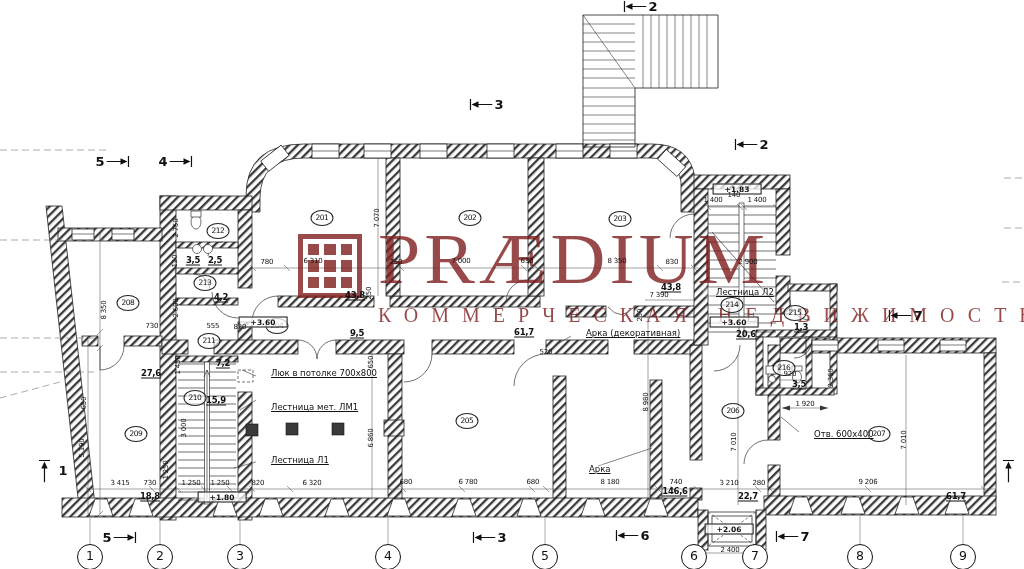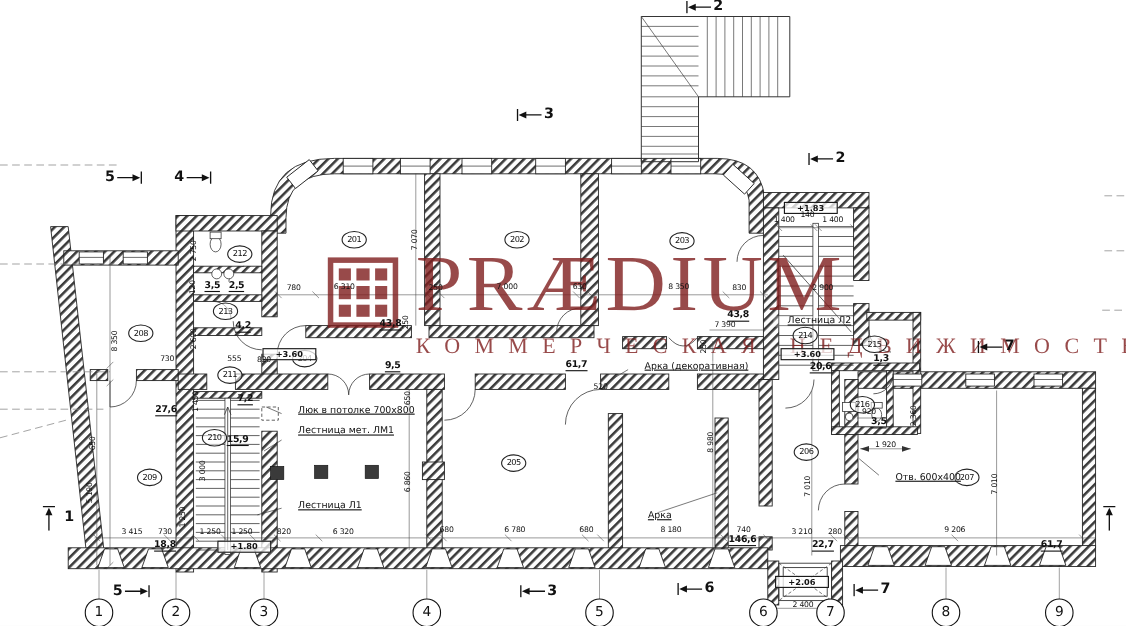--- a/index.html
+++ b/index.html
@@ -348,21 +348,21 @@
       <span class="dim" style="left: 640px; top: 315px; transform: translate(-50%, -50%) rotate(-90deg);">250</span>
       <span class="dim" style="left: 831px; top: 378px; transform: translate(-50%, -50%) rotate(-90deg);">2 360</span>
       <span class="dim" style="left: 178px; top: 365px; transform: translate(-50%, -50%) rotate(-90deg);">1 450</span>
       <span class="dim" style="left: 184px; top: 428px; transform: translate(-50%, -50%) rotate(-90deg);">3 000</span>
       <span class="dim" style="left: 166px; top: 470px; transform: translate(-50%, -50%) rotate(-90deg);">1 250</span>
     </div>
 
 <div class="layer">
 
 <span class="note" style="left: 258px; top: 373px;">Люк в потолке 700х800</span>
-      <span class="note" style="left: 258px; top: 392px; text-align: right;">Лестница мет. ЛМ1</span>
+      <span class="note" style="left: 258px; top: 407px; text-align: right;">Лестница мет. ЛМ1</span>
       <span class="note" style="left: 258px; top: 460px;">Лестница Л1</span>
       <span class="note" style="left: 703px; top: 292px;">Лестница Л2</span>
       <span class="note" style="left: 573px; top: 333px;">Арка (декоративная)</span>
       <span class="note" style="left: 576px; top: 469px;">Арка</span>
       <span class="note" style="left: 801px; top: 434px;">Отв. 600х400</span>
     </div>
 
 <div class="layer">
 
 <span class="bubble" style="left: 90px;">1</span>

